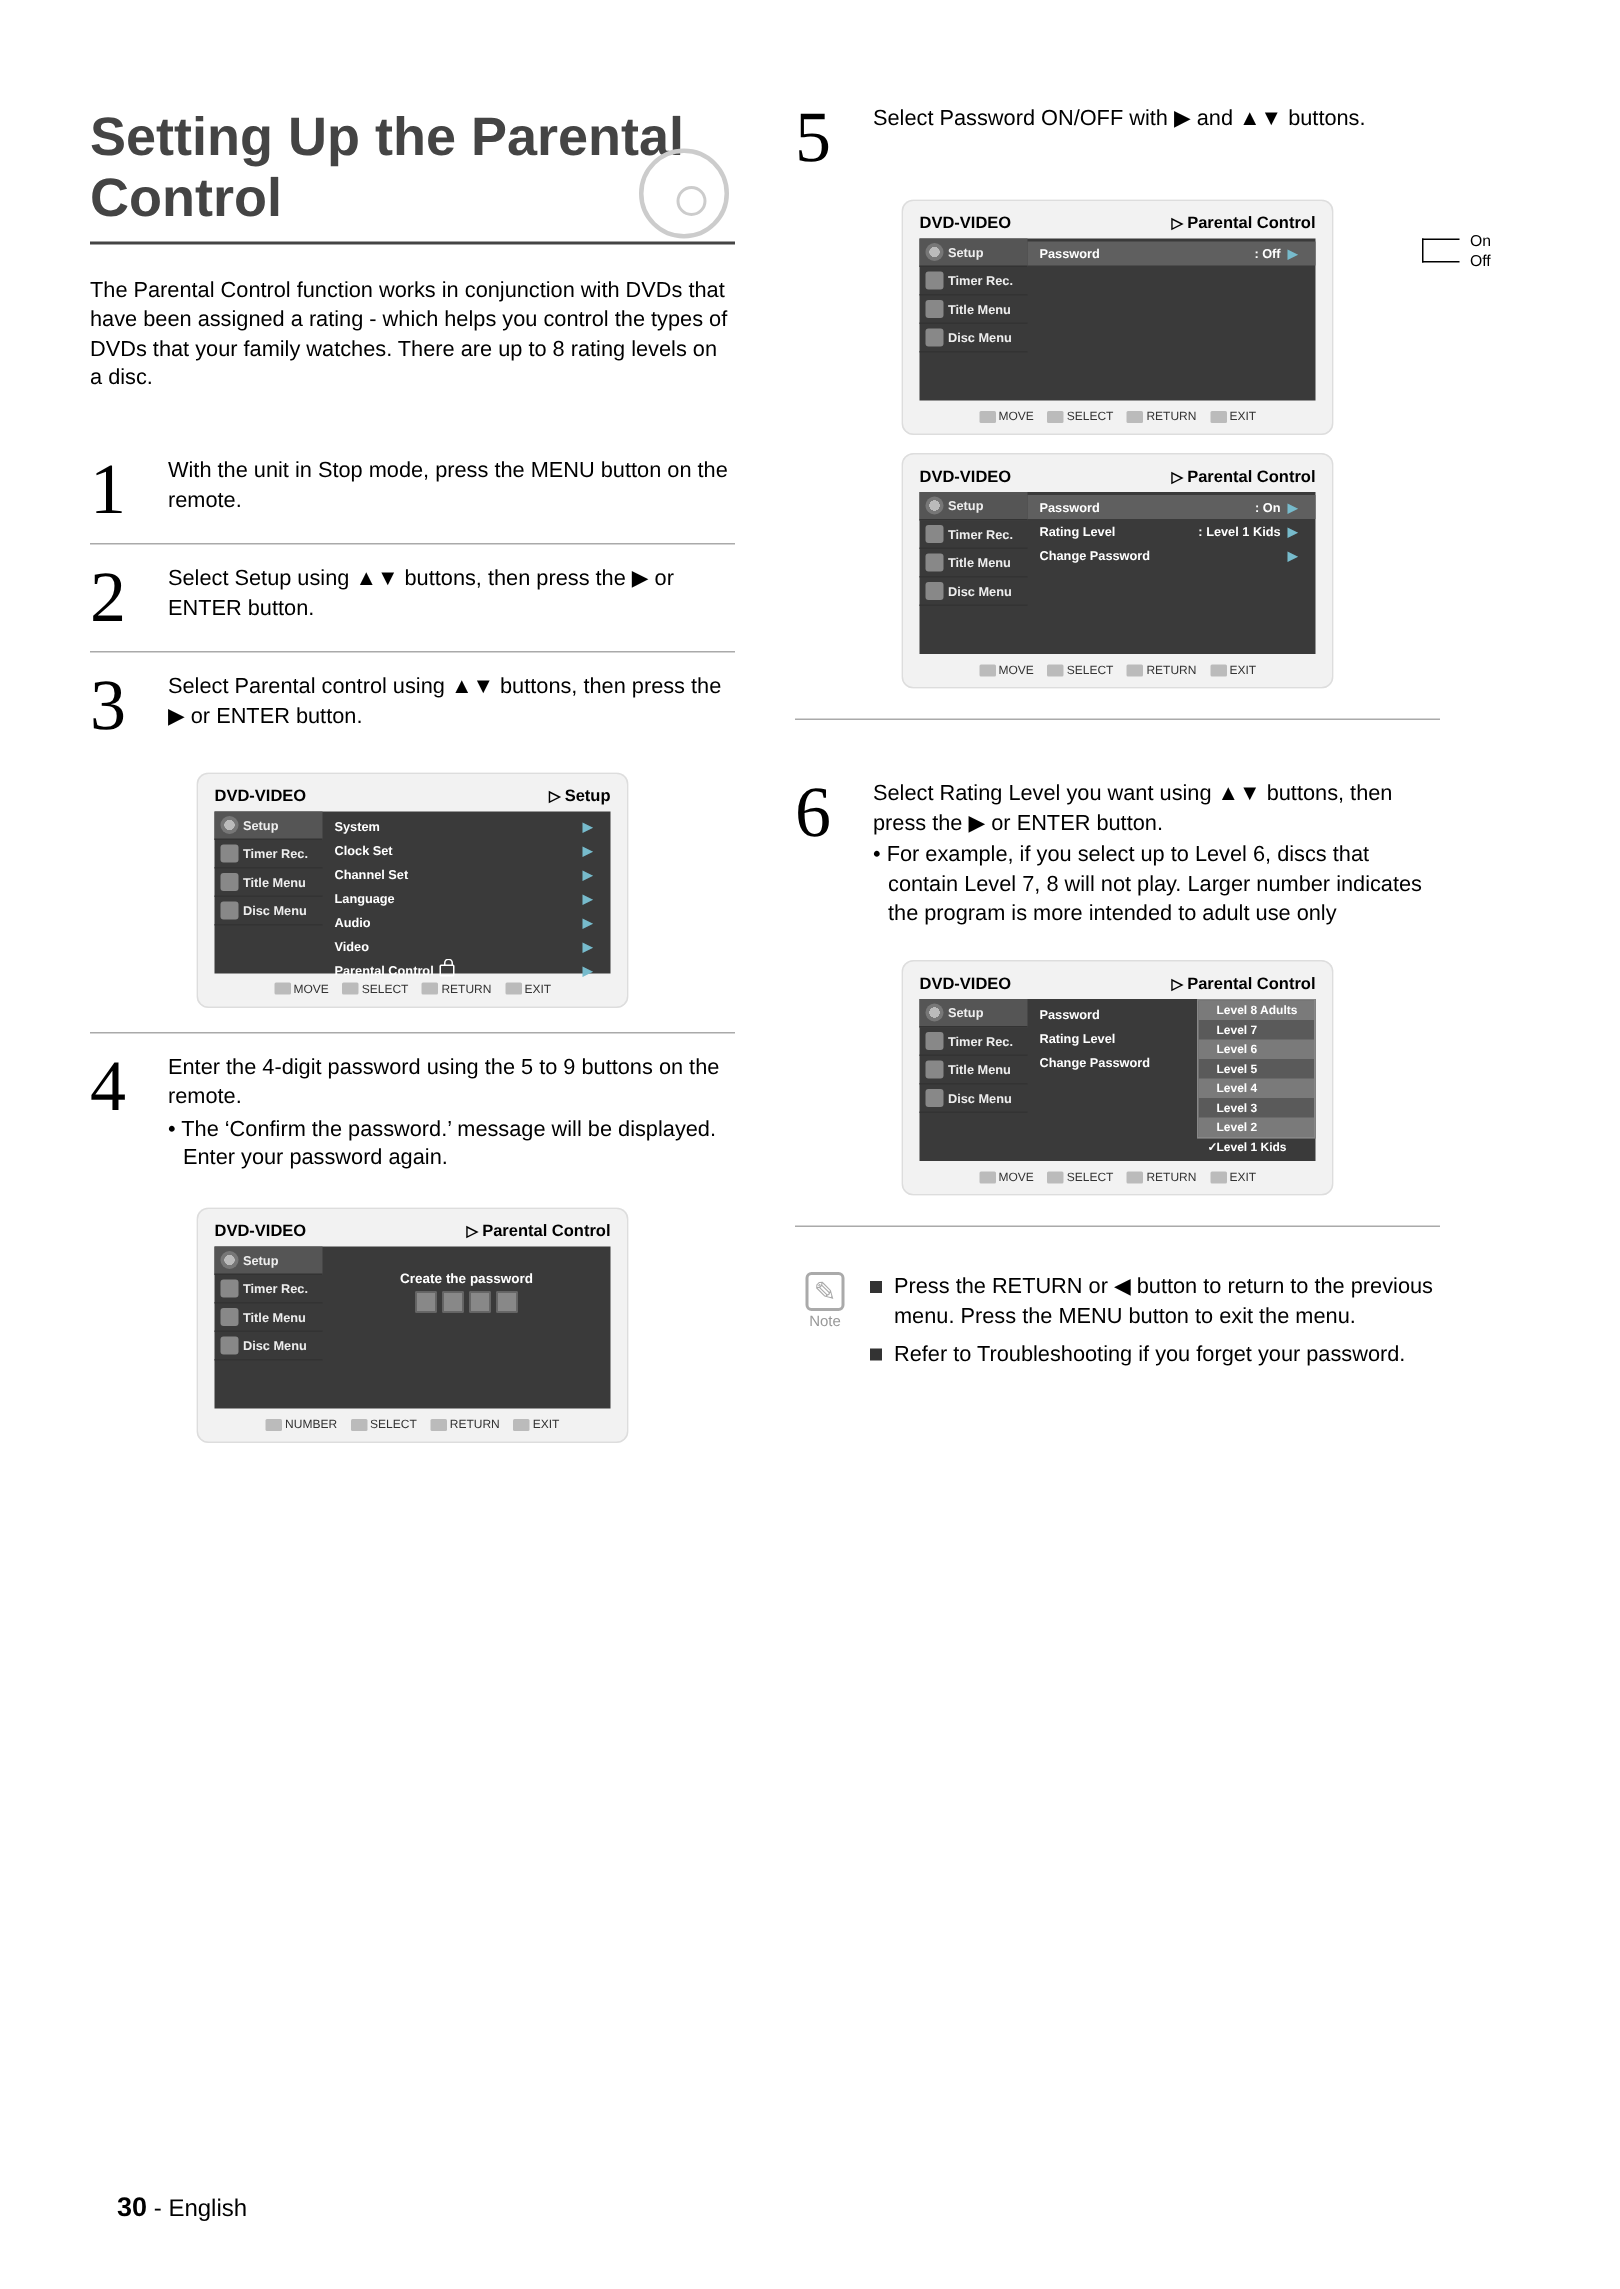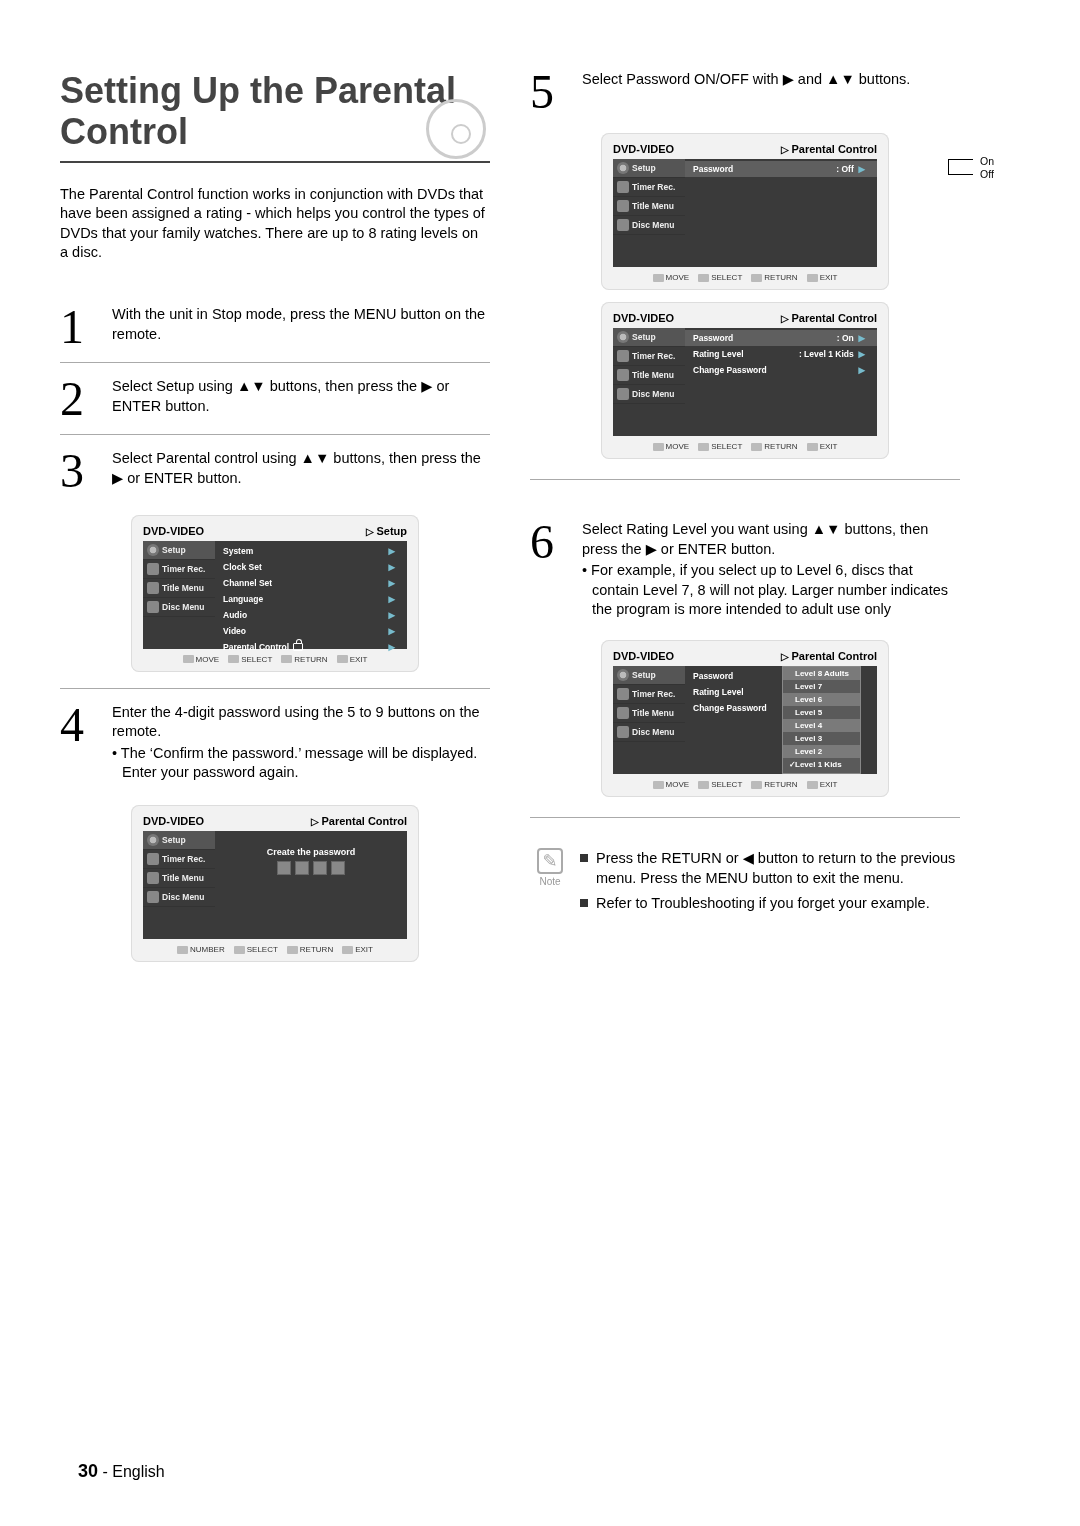--- a/index.html
+++ b/index.html
@@ -340,21 +340,21 @@
             <div class="osd-row">
                 <span>Password</span>
               </div>
             <div class="osd-row">
                 <span>Rating Level</span>
               </div>
             <div class="osd-row">
                 <span>Change Password</span>
               </div>
           </div>
-          <div class="osd-dropdown" style="right:16px; top:0; height:108px;">
+          <div class="osd-dropdown" style="right:0; top:0; height:93px;">
             <div class="osd-dropdown-item lit">Level 8 Adults</div>
             <div class="osd-dropdown-item">Level 7</div>
             <div class="osd-dropdown-item lit">Level 6</div>
             <div class="osd-dropdown-item">Level 5</div>
             <div class="osd-dropdown-item lit">Level 4</div>
             <div class="osd-dropdown-item">Level 3</div>
             <div class="osd-dropdown-item lit">Level 2</div>
             <div class="osd-dropdown-item checked">Level 1 Kids</div>
           </div>
         </div>
@@ -372,21 +372,21 @@
         <div class="note-icon">✎</div>
         <div class="note-label">Note</div>
       </div>
       <div class="note-body">
         <div class="bullet">
             <div class="sq"></div>
             <div>Press the RETURN or ◀ button to return to the previous menu. Press the MENU button to exit the menu.</div>
           </div>
         <div class="bullet">
             <div class="sq"></div>
-            <div>Refer to Troubleshooting if you forget your example.</div>
+            <div>Refer to Troubleshooting if you forget your password.</div>
           </div>
       </div>
     </div>
   </div>
 </div>
 
 <div class="page-footer">
   <b>30</b><span> - </span><span>English</span>
 </div>
 

